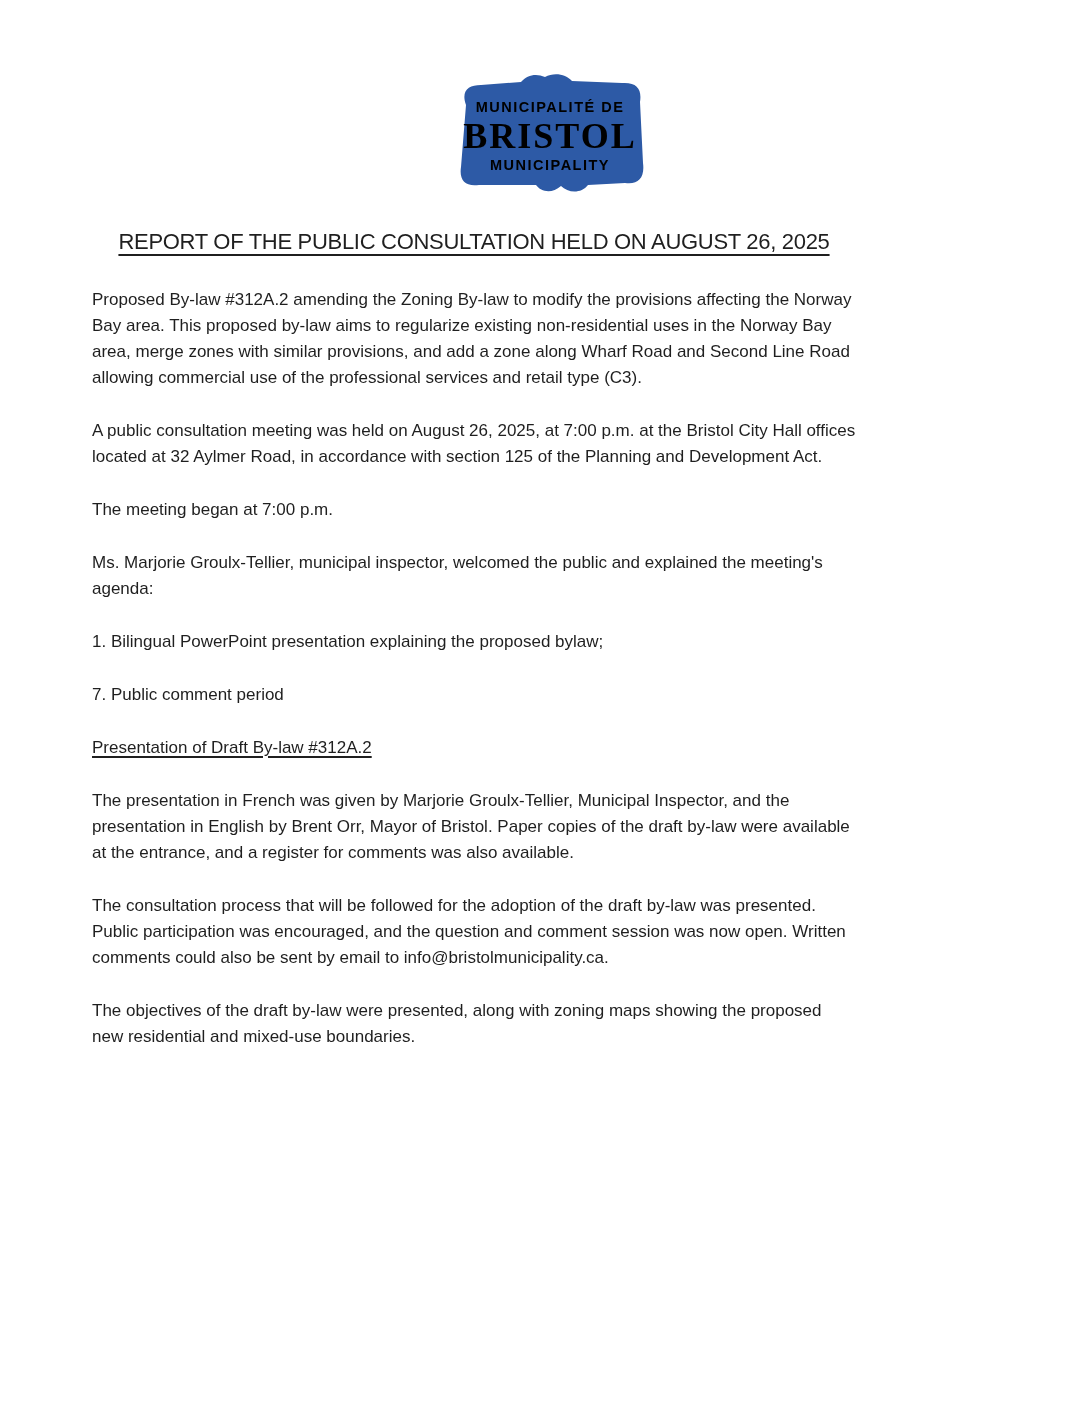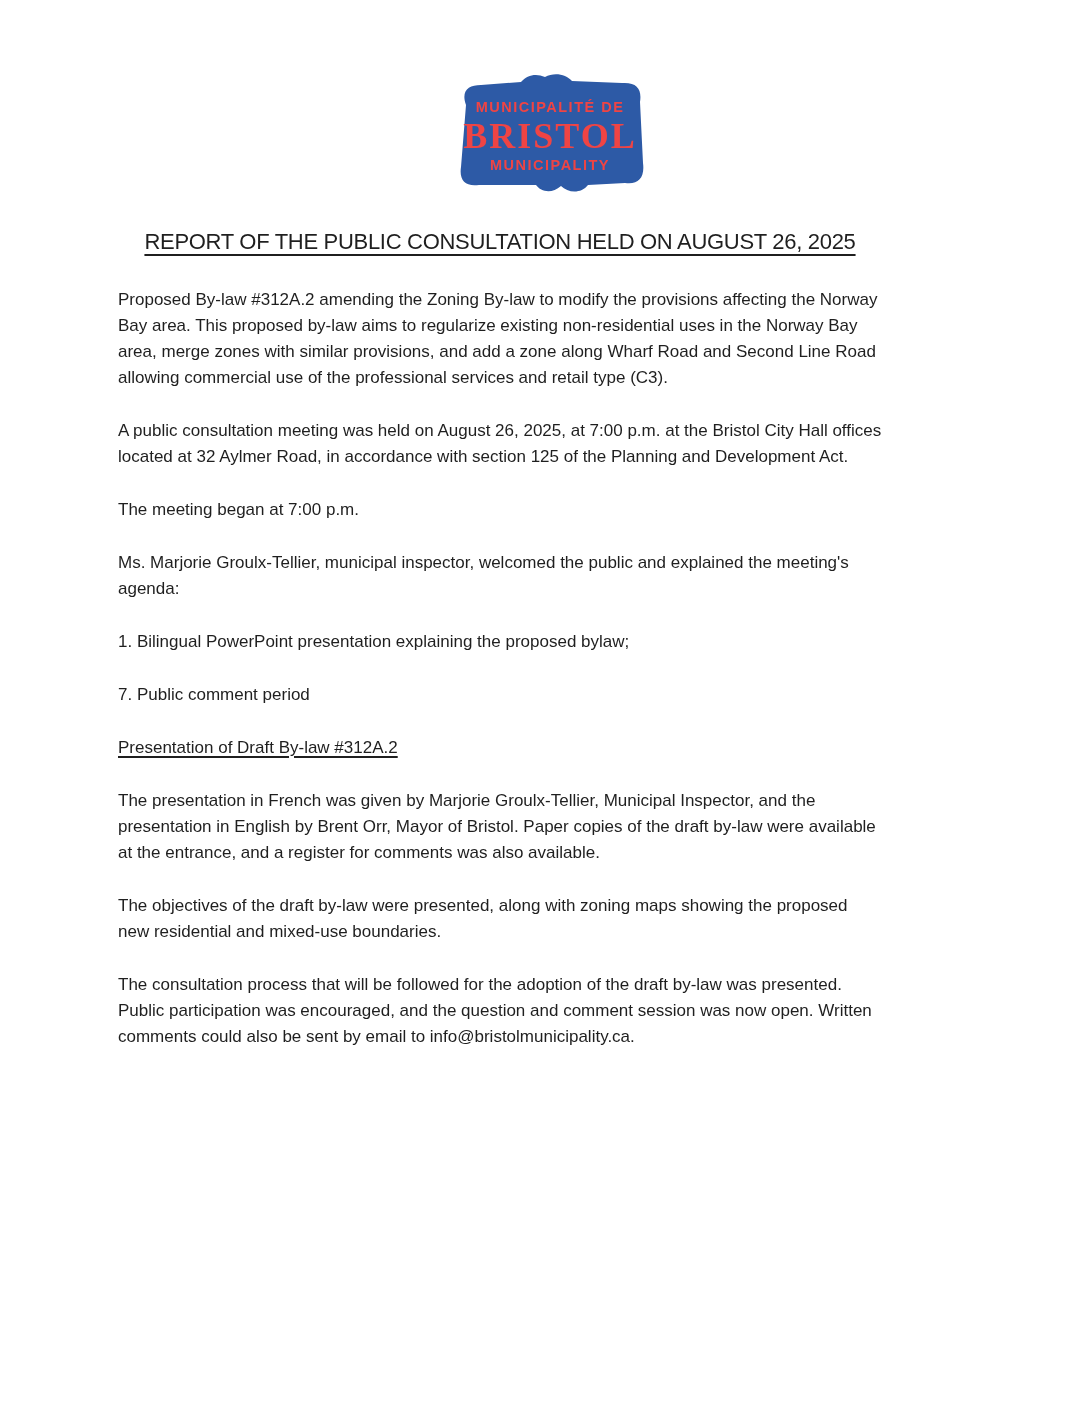--- a/index.html
+++ b/index.html
@@ -38,21 +38,21 @@
     line-height: 1.1; margin-top: 2px;
   }
   .logo-bottom {
     font-size: 14.5px; font-weight: bold; letter-spacing: 1.5px;
     margin-top: 0;
   }
 
   
   .body-col {
     width: 764px;
-    margin-left: 118px;
+    margin-left: 92px;
     margin-top: 31px;
   }
   .report-title {
     font-size: 22px;
     font-weight: normal;
     text-align: center;
     text-decoration: underline;
     text-decoration-thickness: 2px;
     text-underline-offset: 5px;
     letter-spacing: -0.3px;
@@ -91,37 +91,37 @@
            C193,10 198,17 196,30
            L199,91
            C201,106 194,113 181,111
            L144,113
            C137,122 124,121 117,114
            C108,122 97,120 92,113
            L35,113
            C21,115 15,108 17,95
            Z" fill="#2d5aa6"></path>
     </svg>
-    <div class="logo-text" style="color: #ef4444;">
+    <div class="logo-text" style="color: #000000;">
       <div class="logo-top">MUNICIPALITÉ DE</div>
       <div class="logo-name">BRISTOL</div>
       <div class="logo-bottom">MUNICIPALITY</div>
     </div>
   </div>
 
   <div class="body-col">
     <h1 class="report-title">REPORT OF THE PUBLIC CONSULTATION HELD ON AUGUST 26, 2025</h1>
     <div class="blocks" id="blocks">
         <p>Proposed By-law #312A.2 amending the Zoning By-law to modify the provisions affecting the Norway Bay area. This proposed by-law aims to regularize existing non-residential uses in the Norway Bay area, merge zones with similar provisions, and add a zone along Wharf Road and Second Line Road allowing commercial use of the professional services and retail type (C3).</p>
         <p>A public consultation meeting was held on August 26, 2025, at 7:00 p.m. at the Bristol City Hall offices located at 32 Aylmer Road, in accordance with section 125 of the Planning and Development Act.</p>
         <p>The meeting began at 7:00 p.m.</p>
         <p>Ms. Marjorie Groulx-Tellier, municipal inspector, welcomed the public and explained the meeting's agenda:</p>
         <p>1. Bilingual PowerPoint presentation explaining the proposed bylaw;</p>
         <p>7. Public comment period</p>
         <h2>Presentation of Draft By-law #312A.2</h2>
         <p>The presentation in French was given by Marjorie Groulx-Tellier, Municipal Inspector, and the presentation in English by Brent Orr, Mayor of Bristol. Paper copies of the draft by-law were available at the entrance, and a register for comments was also available.</p>
-        <p>The objectives of the draft by-law were presented, along with zoning maps showing the proposed new residential and mixed-use boundaries.</p>
         <p>The consultation process that will be followed for the adoption of the draft by-law was presented.
 Public participation was encouraged, and the question and comment session was now open. Written comments could also be sent by email to info@bristolmunicipality.ca.</p>
+        <p>The objectives of the draft by-law were presented, along with zoning maps showing the proposed new residential and mixed-use boundaries.</p>
       </div>
   </div>
 
 </div>
 
 </body></html>

